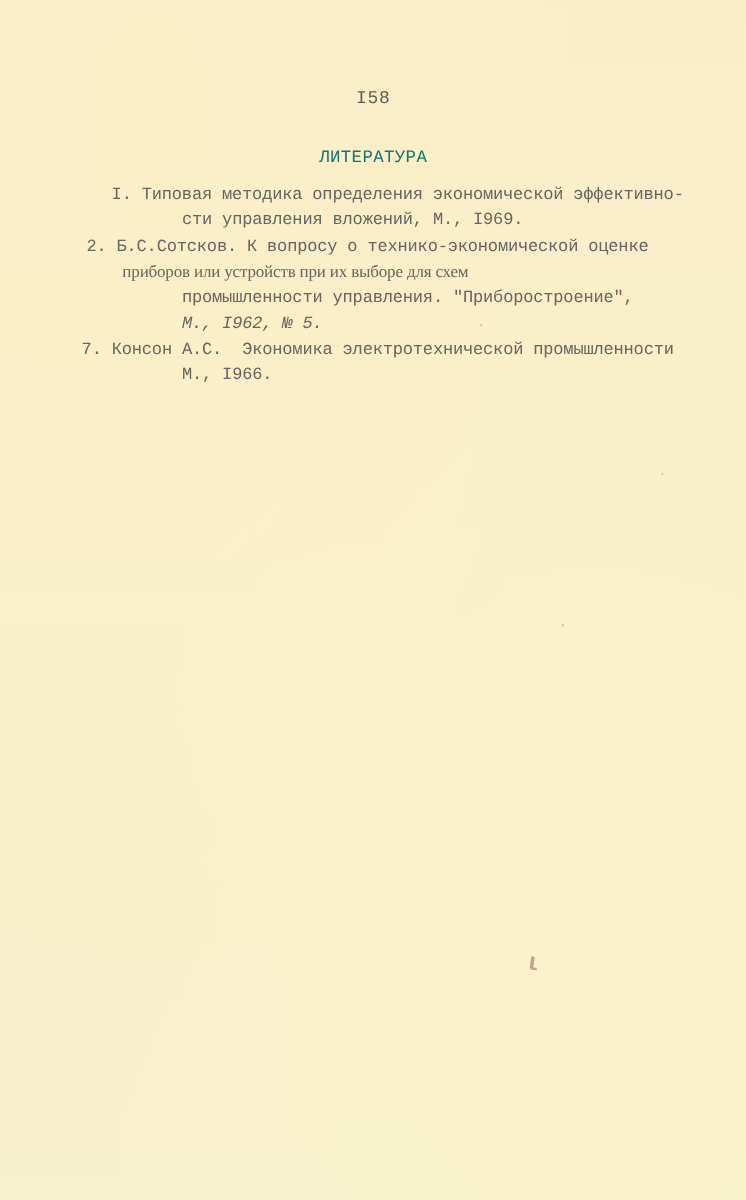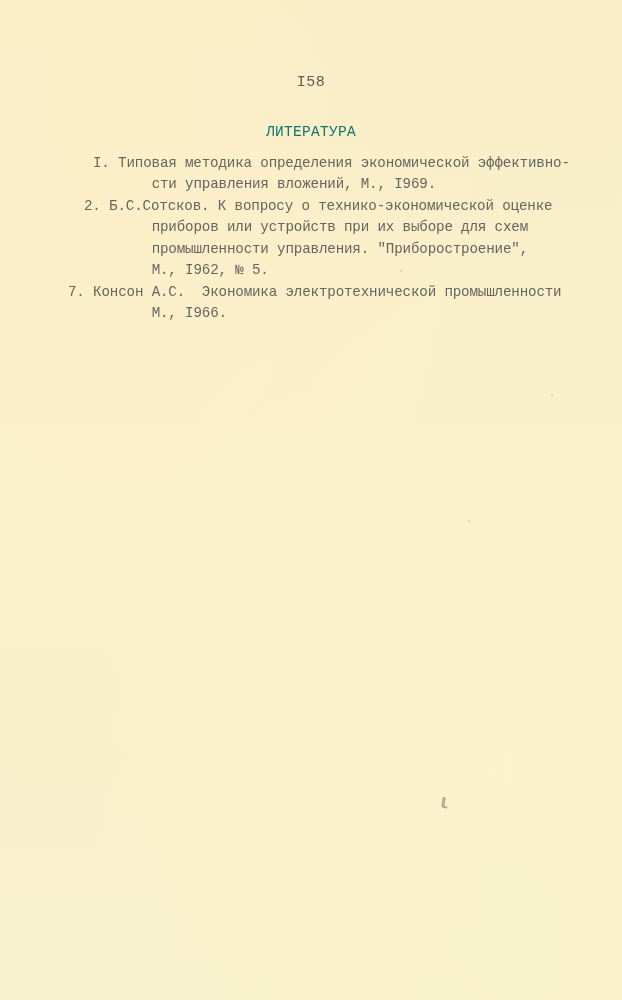--- a/index.html
+++ b/index.html
@@ -95,24 +95,24 @@
 
   <div class="page-number">I58</div>
 
   <div class="heading">ЛИТЕРАТУРА</div>
 
   <div class="refs">
 
     <div class="line" style="top:0px;left:0px;margin-left:25px;">I. Типовая методика определения экономической эффективно-</div>
     <div class="line" style="top:21px;left:0px;">          сти управления вложений, М., I969.</div>
 
-    <div class="line" style="top:43px;left:16px;">2. Б.С.Сотсков. К вопросу о технико-экономической оценке</div>
-    <div class="line" style="top:64px;left:0px;">          приборов или устройств при их выборе для схем</div>
+    <div class="line" style="top:43px;left:4px;">2. Б.С.Сотсков. К вопросу о технико-экономической оценке</div>
+    <div class="line" style="top:64px;left:0px;font-family:Liberation Serif, serif;">          приборов или устройств при их выборе для схем</div>
     <div class="line" style="top:86px;left:0px;">          промышленности управления. "Приборостроение",</div>
-    <div class="line" style="top:107px;left:0px;">          М., I962, № 5.</div>
+    <div class="line" style="top:107px;left:0px;font-style:italic;">          М., I962, № 5.</div>
 
     <div class="line" style="top:129px;left:0px;">7. Консон А.С.  Экономика электротехнической промышленности</div>
     <div class="line" style="top:150px;left:0px;">          М., I966.</div>
   </div>
 
   <div class="mark"></div>
   <div class="speck" style="left:551px;top:394px;"></div>
   <div class="speck" style="left:400px;top:270px;"></div>
   <div class="speck" style="left:468px;top:520px;"></div>
 </div>

